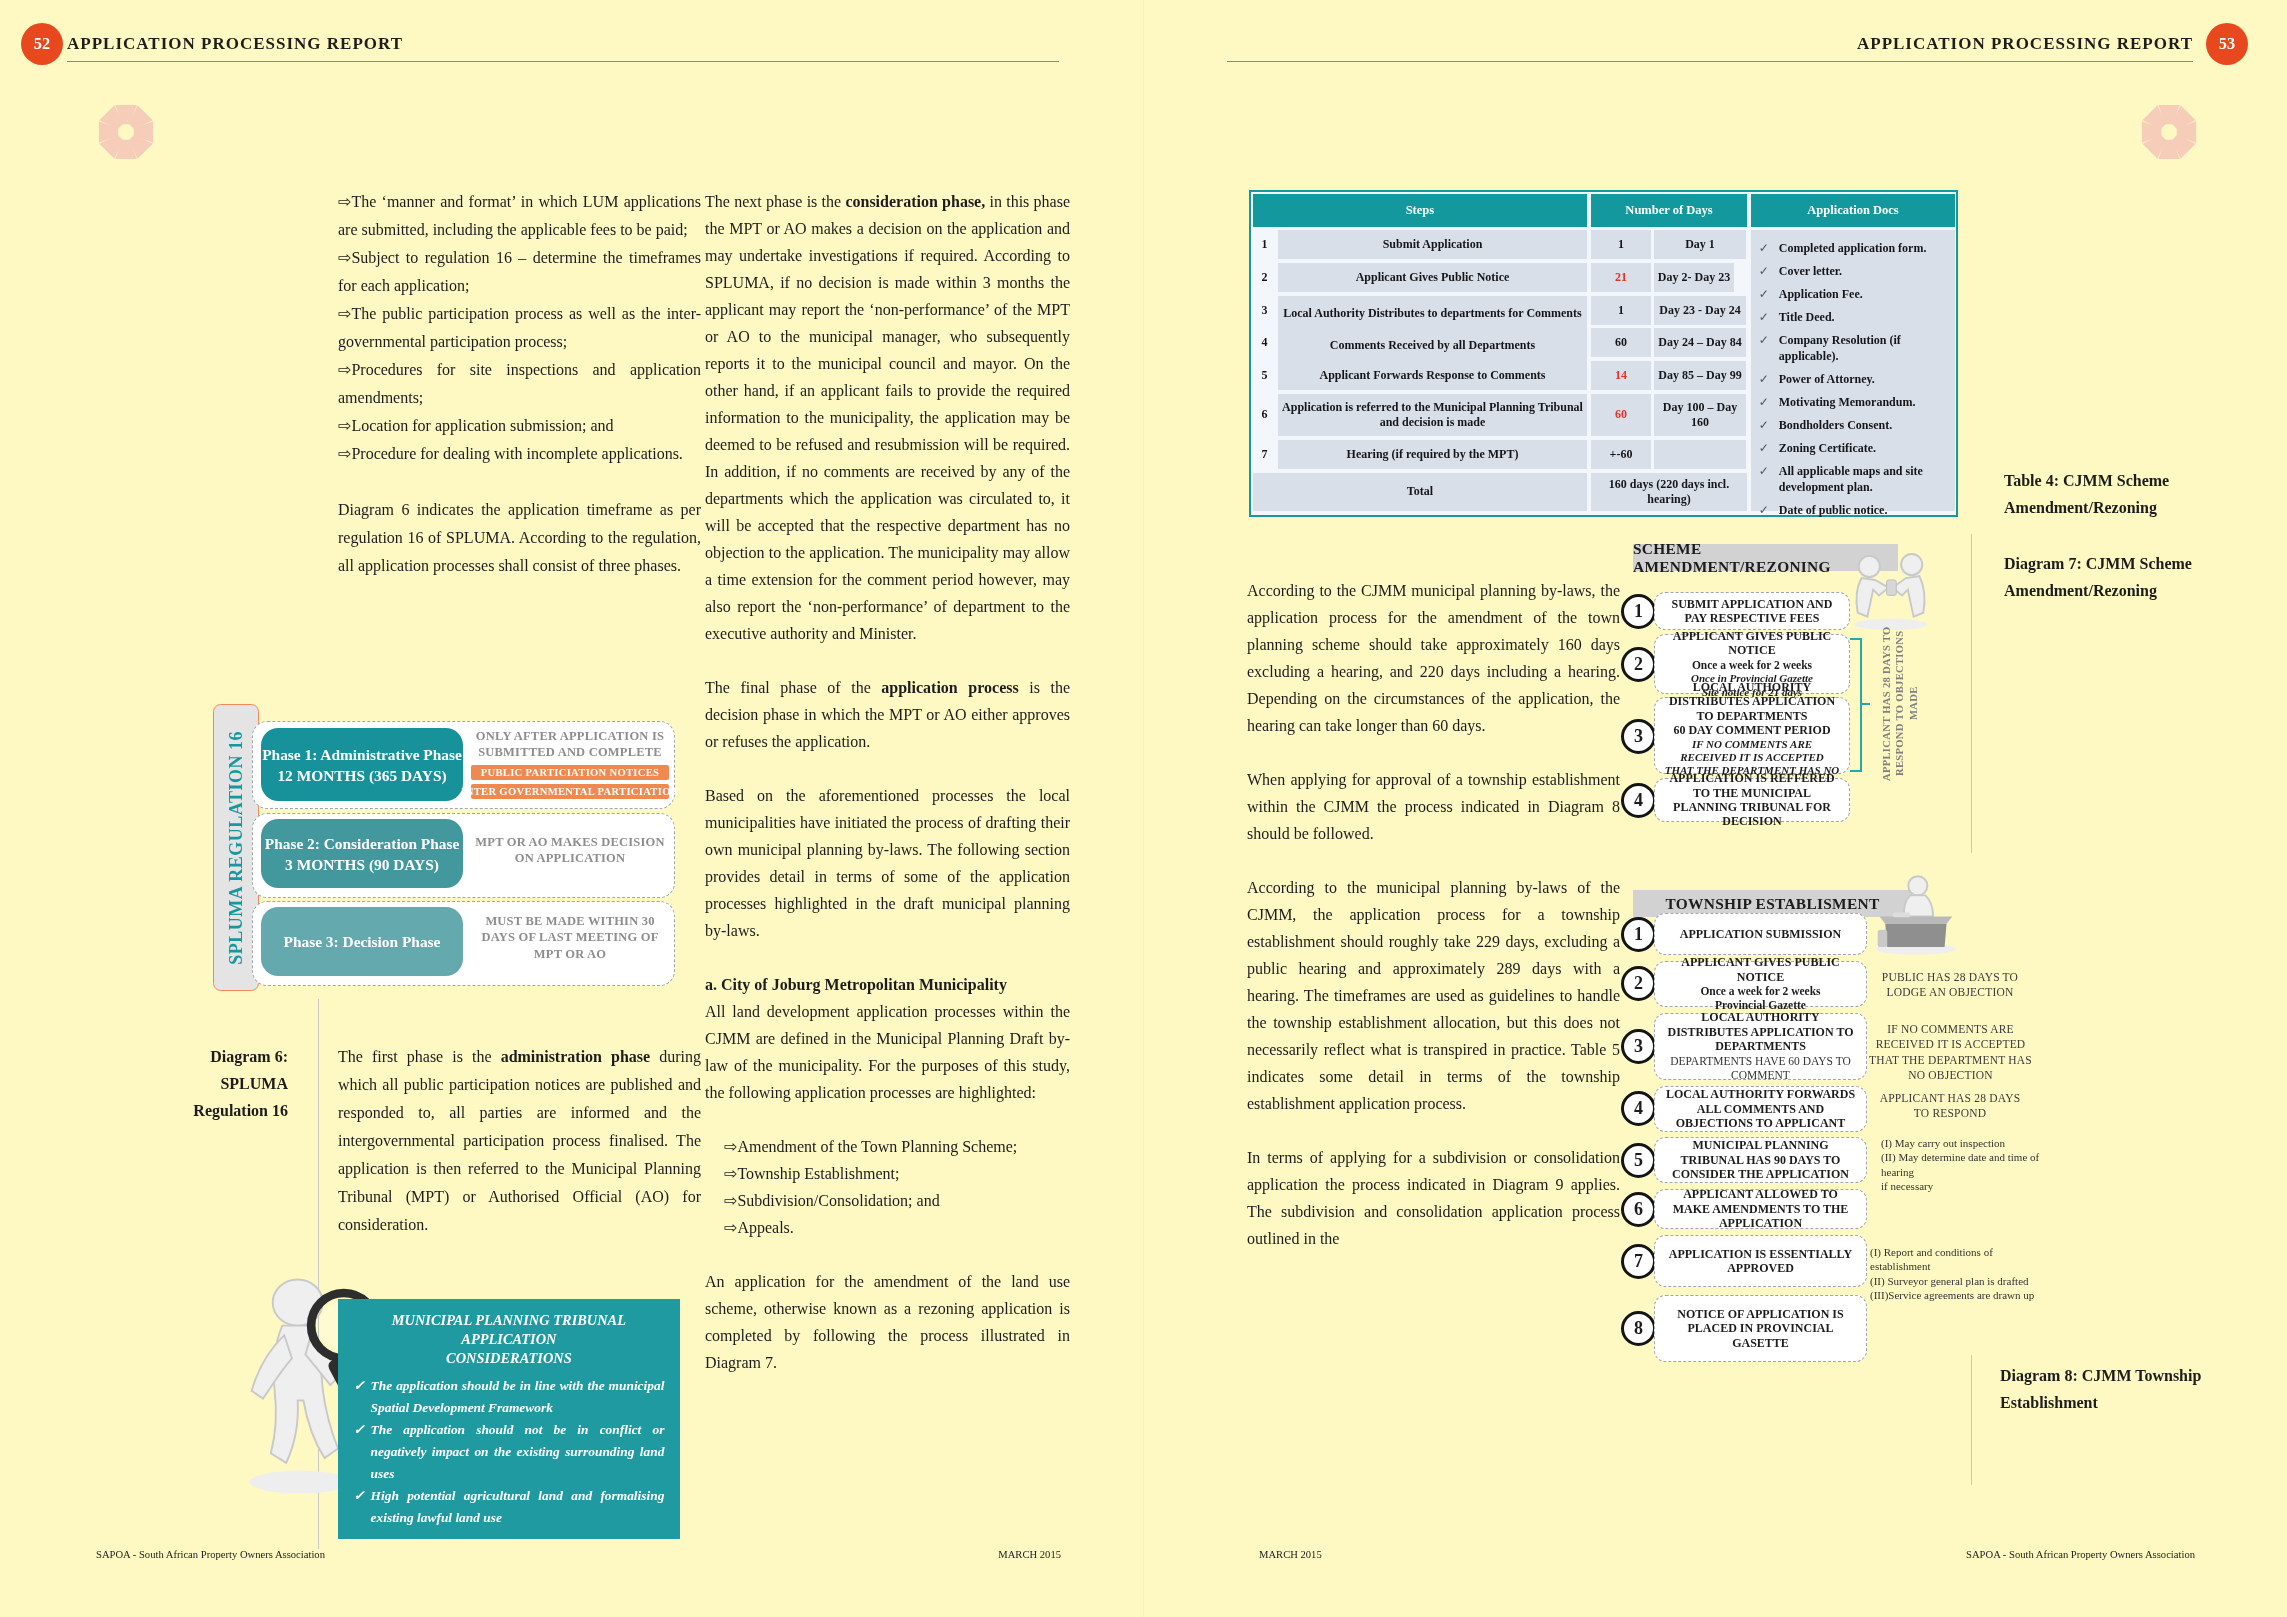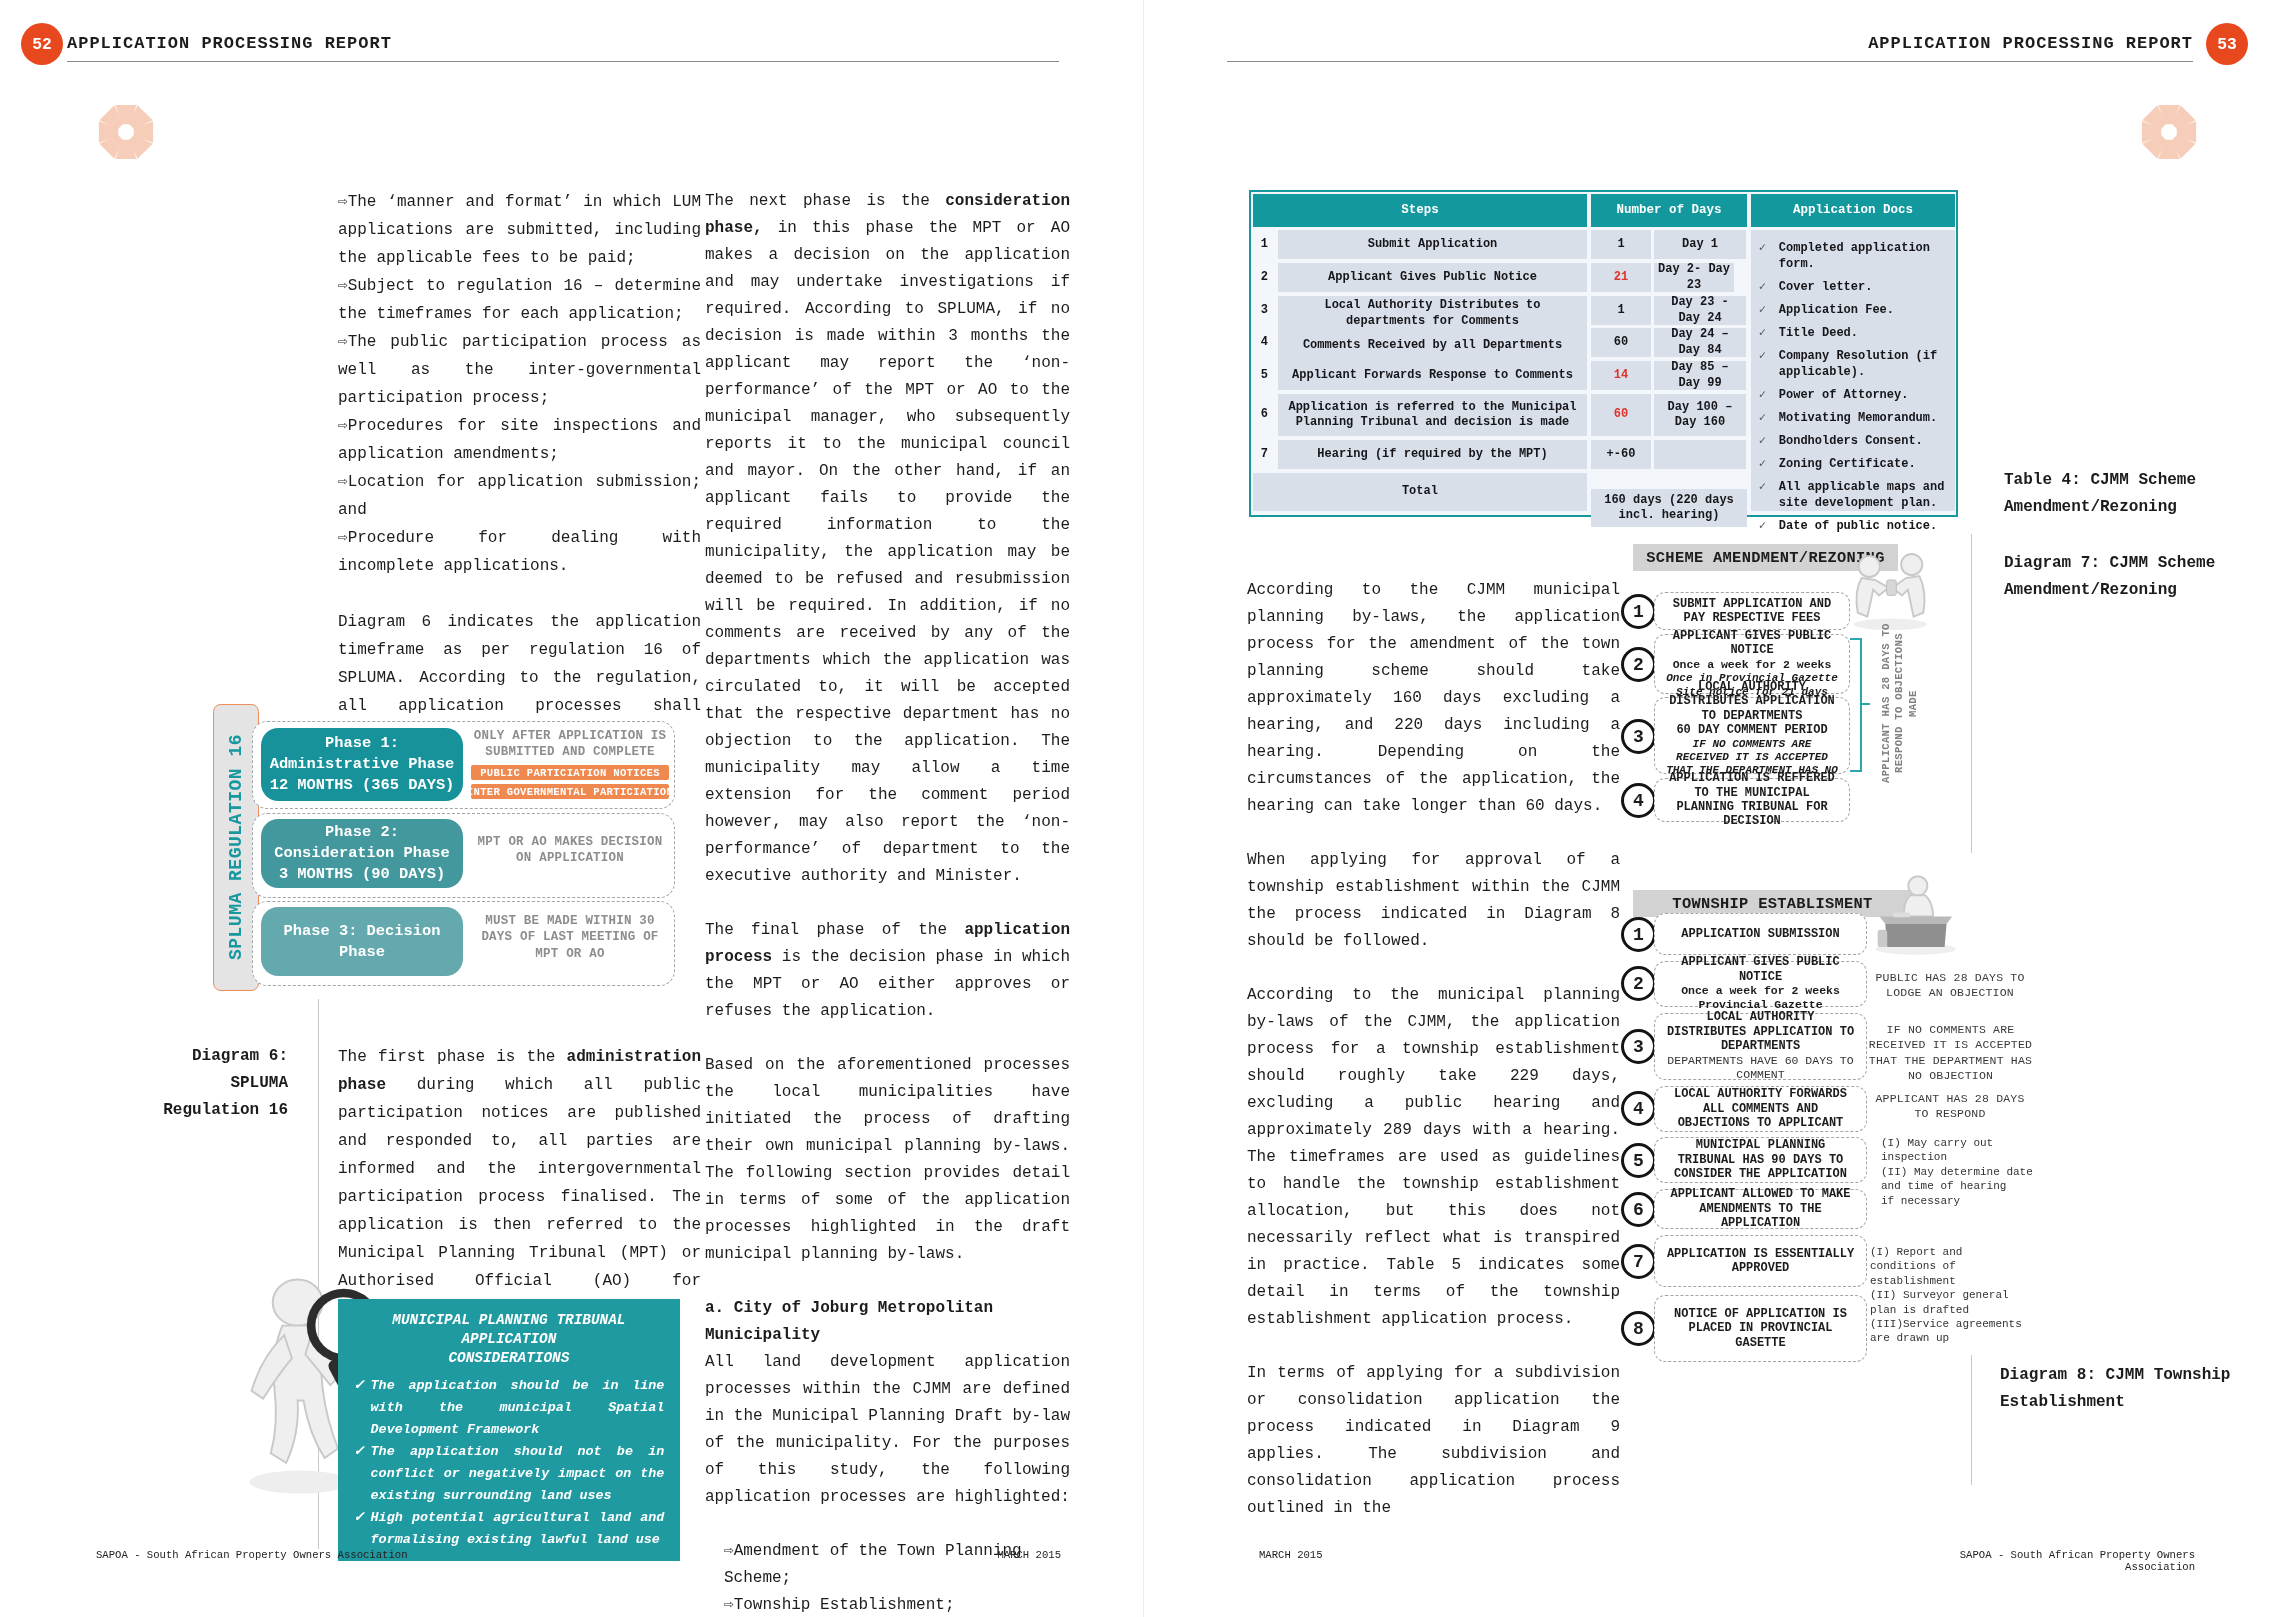--- a/index.html
+++ b/index.html
@@ -1,17 +1,17 @@
 <!DOCTYPE html>
 <html><head>
 <meta charset="utf-8">
 <style>
   html,body{margin:0;padding:0;background:#9a9a9a;}
-  #canvas{position:relative;width:2287px;height:1618px;background:#ffffff;
-    font-family:Liberation Mono, monospace;color:#1c1c1c;overflow:hidden;}
+  #canvas{position:relative;width:2287px;height:1618px;background:#fef9c3;
+    font-family:Liberation Serif, serif;color:#1c1c1c;overflow:hidden;}
   .abs{position:absolute;}
   .b{font-weight:bold;}
   
   .hdr-circle{width:42px;height:42px;border-radius:50%;background:#e8481e;color:#fff;
     display:flex;align-items:center;justify-content:center;font-size:16.3px;font-weight:bold;}
   .hdr-title{font-size:17px;font-weight:bold;letter-spacing:1px;color:#1d1d1b;white-space:nowrap;}
   .hdr-rule{height:1px;background:#8a8a8a;}
   
   .body-text{font-size:16px;line-height:28px;text-align:justify;}
   .bullet{margin:0;text-align:justify;}
@@ -271,21 +271,21 @@
     <div class="tcell" style="left:27px;top:202px;width:309px;height:42px;">Application is referred to the Municipal Planning Tribunal and decision is made</div>
     <div class="tcell red" style="left:340px;top:202px;width:60px;height:42px;">60</div>
     <div class="tcell" style="left:403px;top:202px;width:92px;height:42px;">Day 100 – Day 160</div>
 
     <div class="tcell tnum" style="left:1.9px;top:248px;width:23px;height:29px;">7</div>
     <div class="tcell" style="left:27px;top:248px;width:309px;height:29px;">Hearing (if required by the MPT)</div>
     <div class="tcell" style="left:340px;top:248px;width:60px;height:29px;">+-60</div>
     <div class="tcell" style="left:403px;top:248px;width:92px;height:29px;"></div>
 
     <div class="tcell" style="left:1.9px;top:281px;width:334px;height:38px;">Total</div>
-    <div class="tcell" style="left:340px;top:281px;width:156px;height:38px;margin-top:16px;">160 days (220 days incl. hearing)</div>
+    <div class="tcell" style="left:340px;top:281px;width:156px;height:38px;">160 days (220 days incl. hearing)</div>
 
     <div class="tcell docs" style="left:500px;top:38px;width:204px;height:281px;">
       <div class="doc-item">
           <span class="chk">✓</span>
           <span>Completed application form.</span>
         </div>
       <div class="doc-item">
           <span class="chk">✓</span>
           <span>Cover letter.</span>
         </div>

